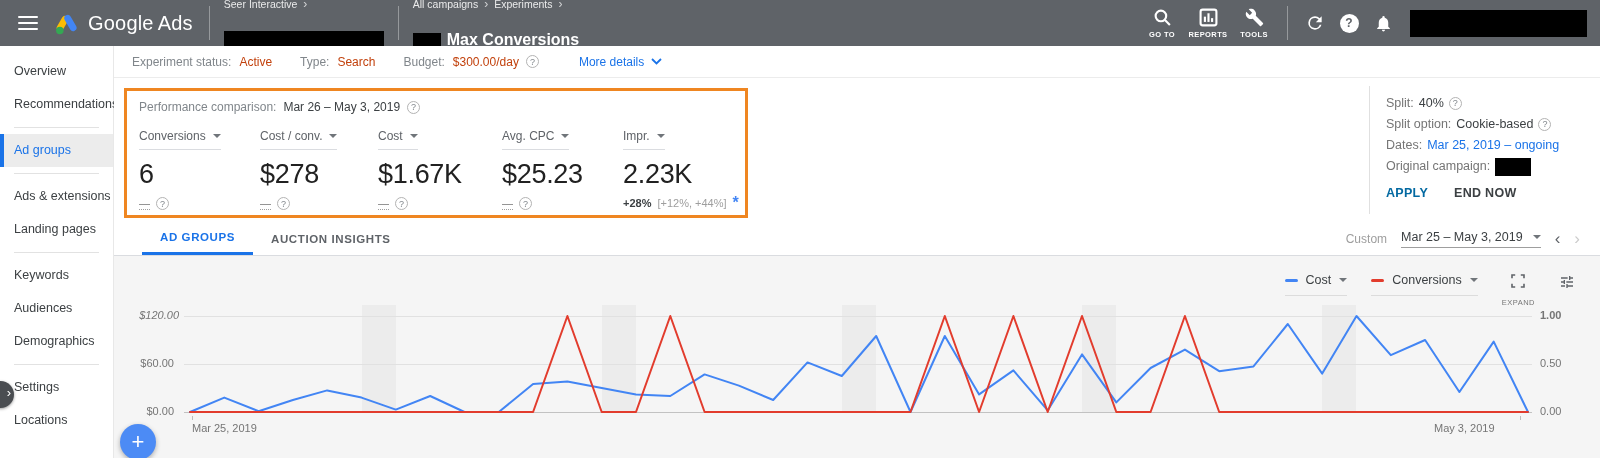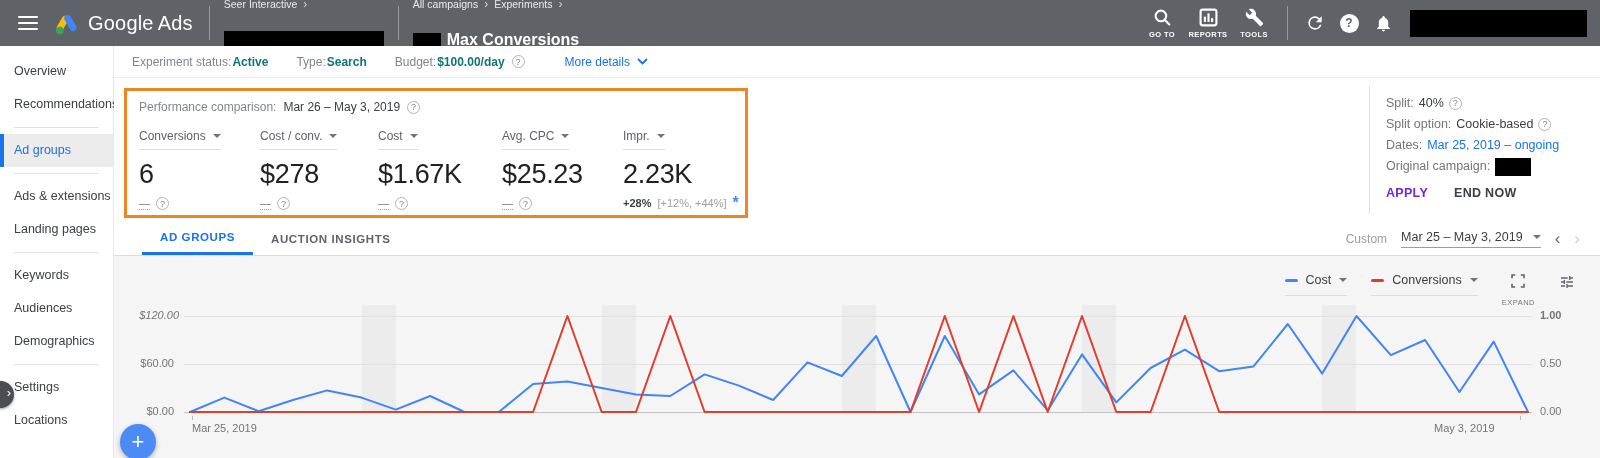--- a/index.html
+++ b/index.html
@@ -39,21 +39,21 @@
   .side-divider{height:1px;background:#e2e2e2;margin:6px 14px;}
   .side-fab-chevron{position:absolute;left:-13px;top:381px;width:27px;height:27px;border-radius:50%;
     background:#4a4d51;box-shadow:0 1px 3px rgba(0,0,0,.4);z-index:30;cursor:pointer;}
   .side-fab-chevron span{position:absolute;right:3px;top:4px;color:#fff;font-size:13px;}
 
   
   .statusbar{position:absolute;left:114px;top:46px;width:1486px;height:32px;background:#fff;
     border-bottom:1px solid #ececec;display:flex;align-items:center;padding-left:18px;box-sizing:border-box;
     font-size:12px;}
   .statusbar .lbl{color:#80868b;}
-  .statusbar .val{color:#0f766e;margin-left:1px;font-weight:bold;}
+  .statusbar .val{color:#c2410c;margin-left:8px;}
   .status-group{display:flex;align-items:center;margin-right:28px;}
   .more-details{color:#1a73e8;display:flex;align-items:center;gap:7px;cursor:pointer;margin-left:12px;}
 
   
   .perf{position:absolute;left:114px;top:78px;width:1486px;height:144px;background:#fff;}
   .perf-box{position:absolute;left:10px;top:10px;width:618px;height:124px;
     border:3px solid #ef8621;background:#fff;}
   .perf-title{position:absolute;left:12px;top:9px;display:flex;align-items:center;gap:7px;font-size:12px;}
   .perf-title .lbl{color:#80868b;}
   .perf-title .rng{color:#3c4043;}
@@ -73,21 +73,21 @@
     border:1px solid #b3b3b3;border-radius:50%;font-size:9px;color:#80868b;box-sizing:border-box;}
 
   .exp-panel{position:absolute;left:1255px;top:8px;height:128px;border-left:1px solid #e0e0e0;
     padding-left:16px;padding-top:7px;box-sizing:border-box;font-size:12.5px;}
   .exp-row{display:flex;align-items:center;gap:5px;line-height:21px;white-space:nowrap;}
   .exp-row .lbl{color:#757575;}
   .exp-row .val{color:#3c4043;}
   .exp-row .link{color:#1a73e8;cursor:pointer;}
   .exp-buttons{display:flex;gap:26px;margin-top:9px;}
   .exp-btn{font-size:12.5px;font-weight:700;letter-spacing:.3px;cursor:pointer;}
-  .exp-btn.apply{color:#6d28d9;}
+  .exp-btn.apply{color:#0369a1;}
   .exp-btn.end{color:#3c4043;}
 
   
   .tabsrow{position:absolute;left:114px;top:222px;width:1486px;height:34px;background:#fff;
     border-bottom:1px solid #dadce0;box-sizing:border-box;display:flex;align-items:stretch;padding-left:28px;}
   .tab{display:flex;align-items:center;padding:0 18px;font-size:11.5px;font-weight:700;
     letter-spacing:.6px;color:#5f6368;cursor:pointer;}
   .tab.active{color:#1a73e8;border-bottom:3px solid #1a73e8;}
   .tabs-right{position:absolute;right:20px;top:0;height:33px;display:flex;align-items:center;gap:14px;}
   .custom-lbl{color:#9e9e9e;font-size:12px;}
@@ -219,21 +219,21 @@
     <div class="status-group">
       <span class="lbl">Experiment status:</span>
       <span class="val">Active</span>
     </div>
     <div class="status-group">
       <span class="lbl">Type:</span>
       <span class="val">Search</span>
     </div>
     <div class="status-group">
       <span class="lbl">Budget:</span>
-      <span class="val">$100.00/day</span>
+      <span class="val">$300.00/day</span>
       <span class="qmark" style="margin-left:7px;">?</span>
     </div>
     <div class="more-details">
       <span>More details</span>
       <svg width="11" height="7" viewBox="0 0 11 7">
         <polyline points="1,1 5.5,5.5 10,1" fill="none" stroke="#1a73e8" stroke-width="1.8"></polyline>
       </svg>
     </div>
   </div>
 

